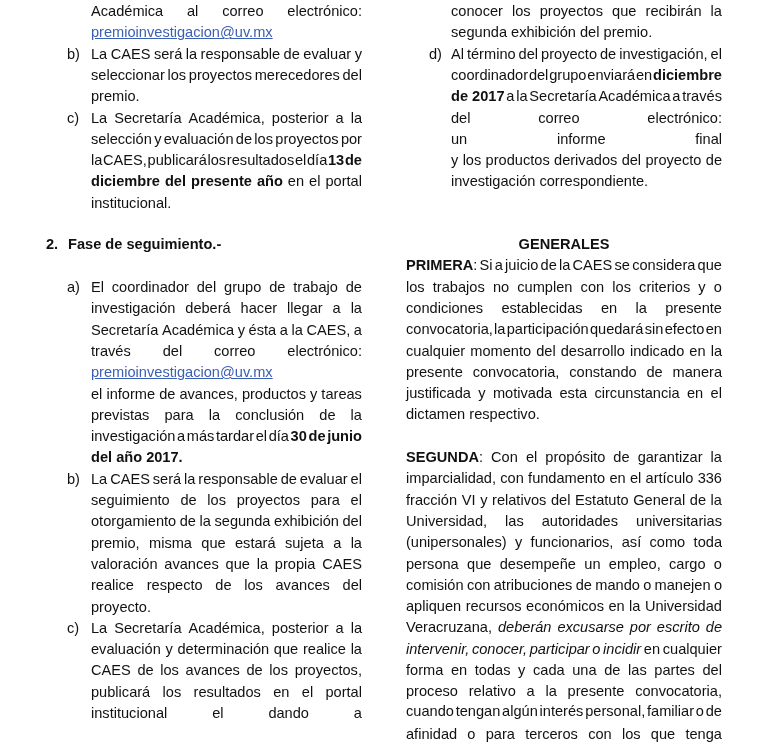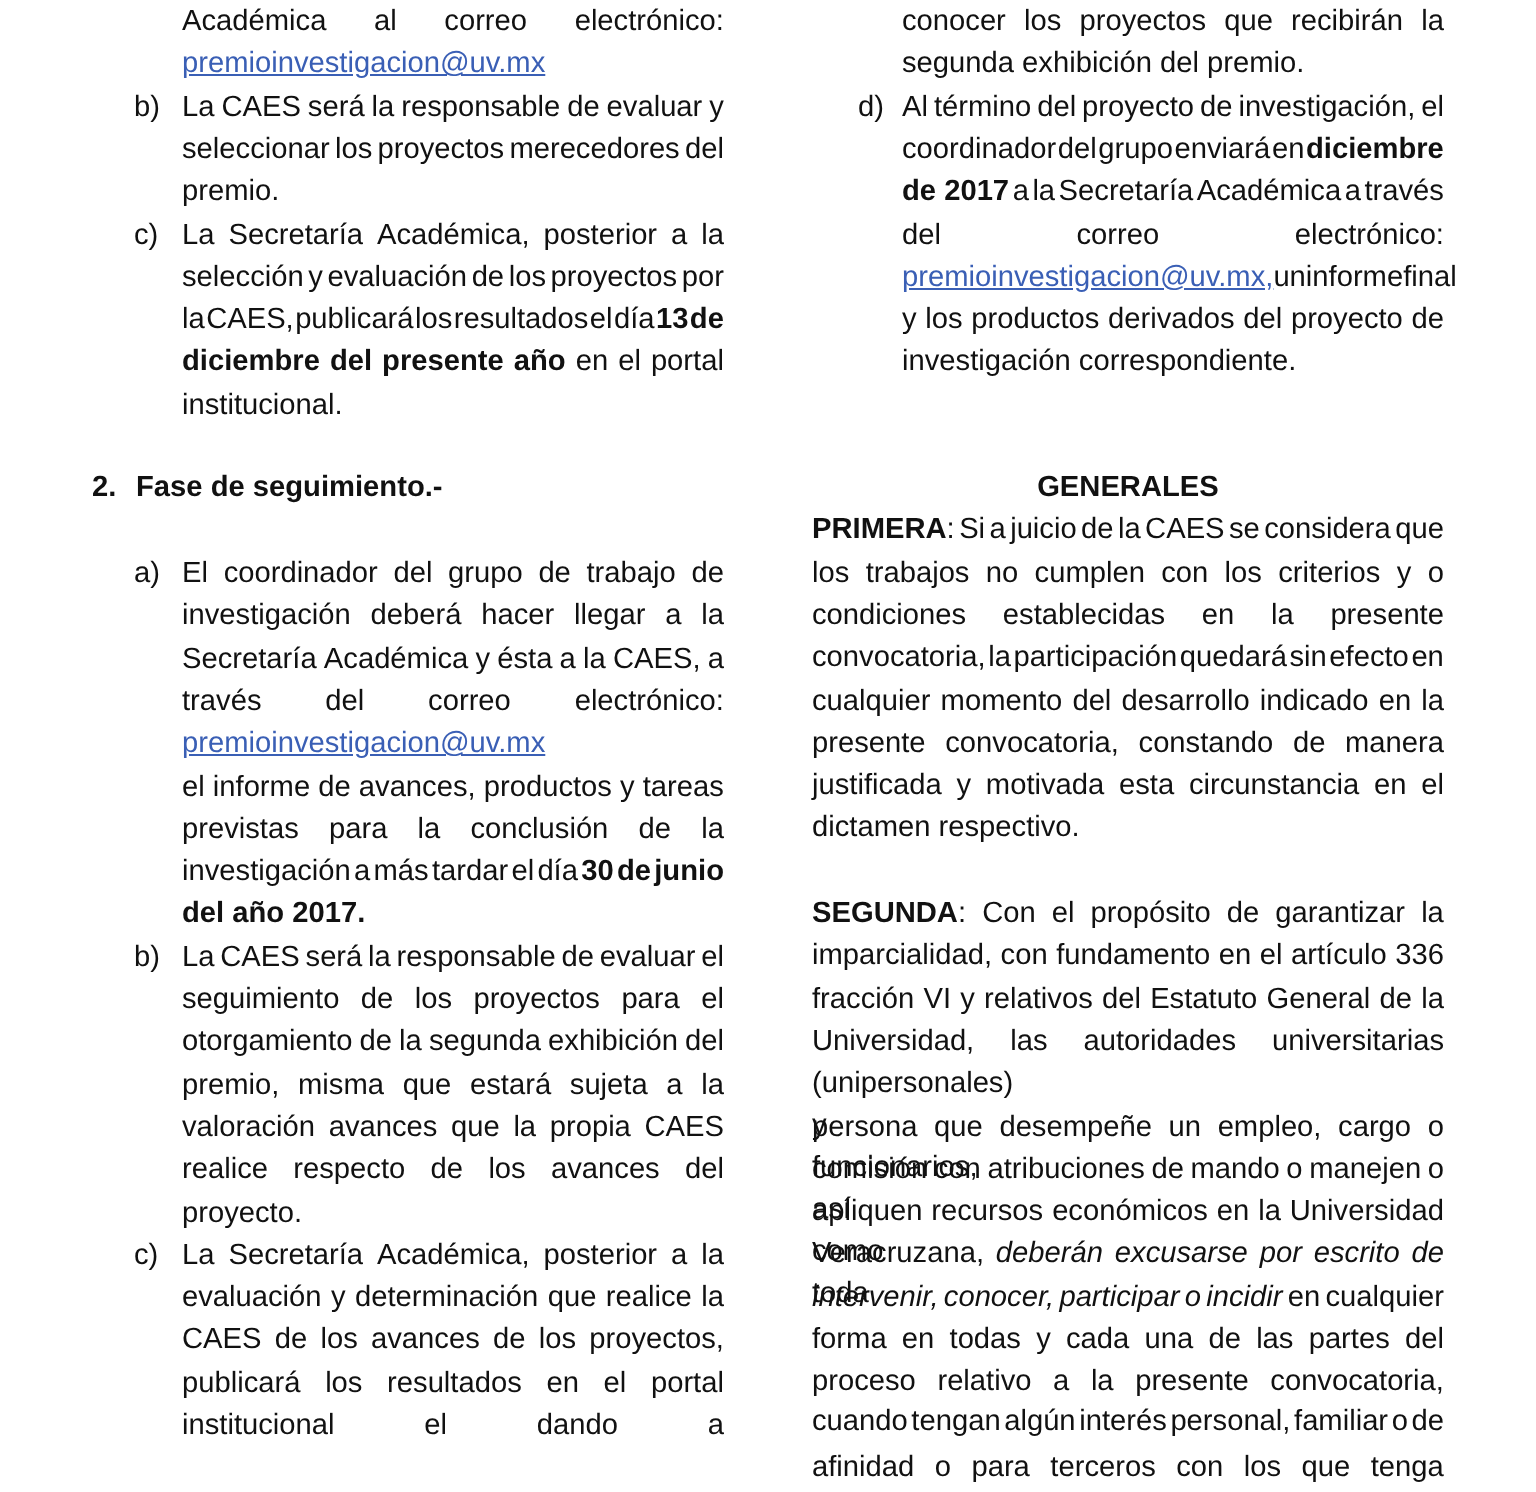--- a/index.html
+++ b/index.html
@@ -295,21 +295,20 @@
       <span class="w ">Académica</span>
       <span class="w ">a</span>
       <span class="w ">través</span>
     </div>
     <div class="ln" style="left: 451px; top: 107.5px; width: 271px;">
       <span class="w ">del</span>
       <span class="w ">correo</span>
       <span class="w ">electrónico:</span>
     </div>
     <div class="ln" style="left: 451px; top: 128.8px; width: 271px;">
-      <span class="w link">premioinvestigacion@uv.mx,</span>
       <span class="w ">un</span>
       <span class="w ">informe</span>
       <span class="w ">final</span>
     </div>
     <div class="ln" style="left: 451px; top: 150.1px; width: 271px;">
       <span class="w ">y</span>
       <span class="w ">los</span>
       <span class="w ">productos</span>
       <span class="w ">derivados</span>
       <span class="w ">del</span>
@@ -417,21 +416,21 @@
       <span class="w ">General</span>
       <span class="w ">de</span>
       <span class="w ">la</span>
     </div>
     <div class="ln" style="left: 406px; top: 510.9px; width: 316px;">
       <span class="w ">Universidad,</span>
       <span class="w ">las</span>
       <span class="w ">autoridades</span>
       <span class="w ">universitarias</span>
     </div>
-    <div class="ln" style="left: 406px; top: 532.2px; width: 316px; flex-direction: column;">
+    <div class="ln" style="left: 406px; top: 532.2px; width: 316px;">
       <span class="w ">(unipersonales)</span>
       <span class="w ">y</span>
       <span class="w ">funcionarios,</span>
       <span class="w ">así</span>
       <span class="w ">como</span>
       <span class="w ">toda</span>
     </div>
     <div class="ln" style="left: 406px; top: 553.5px; width: 316px;">
       <span class="w ">persona</span>
       <span class="w ">que</span>

